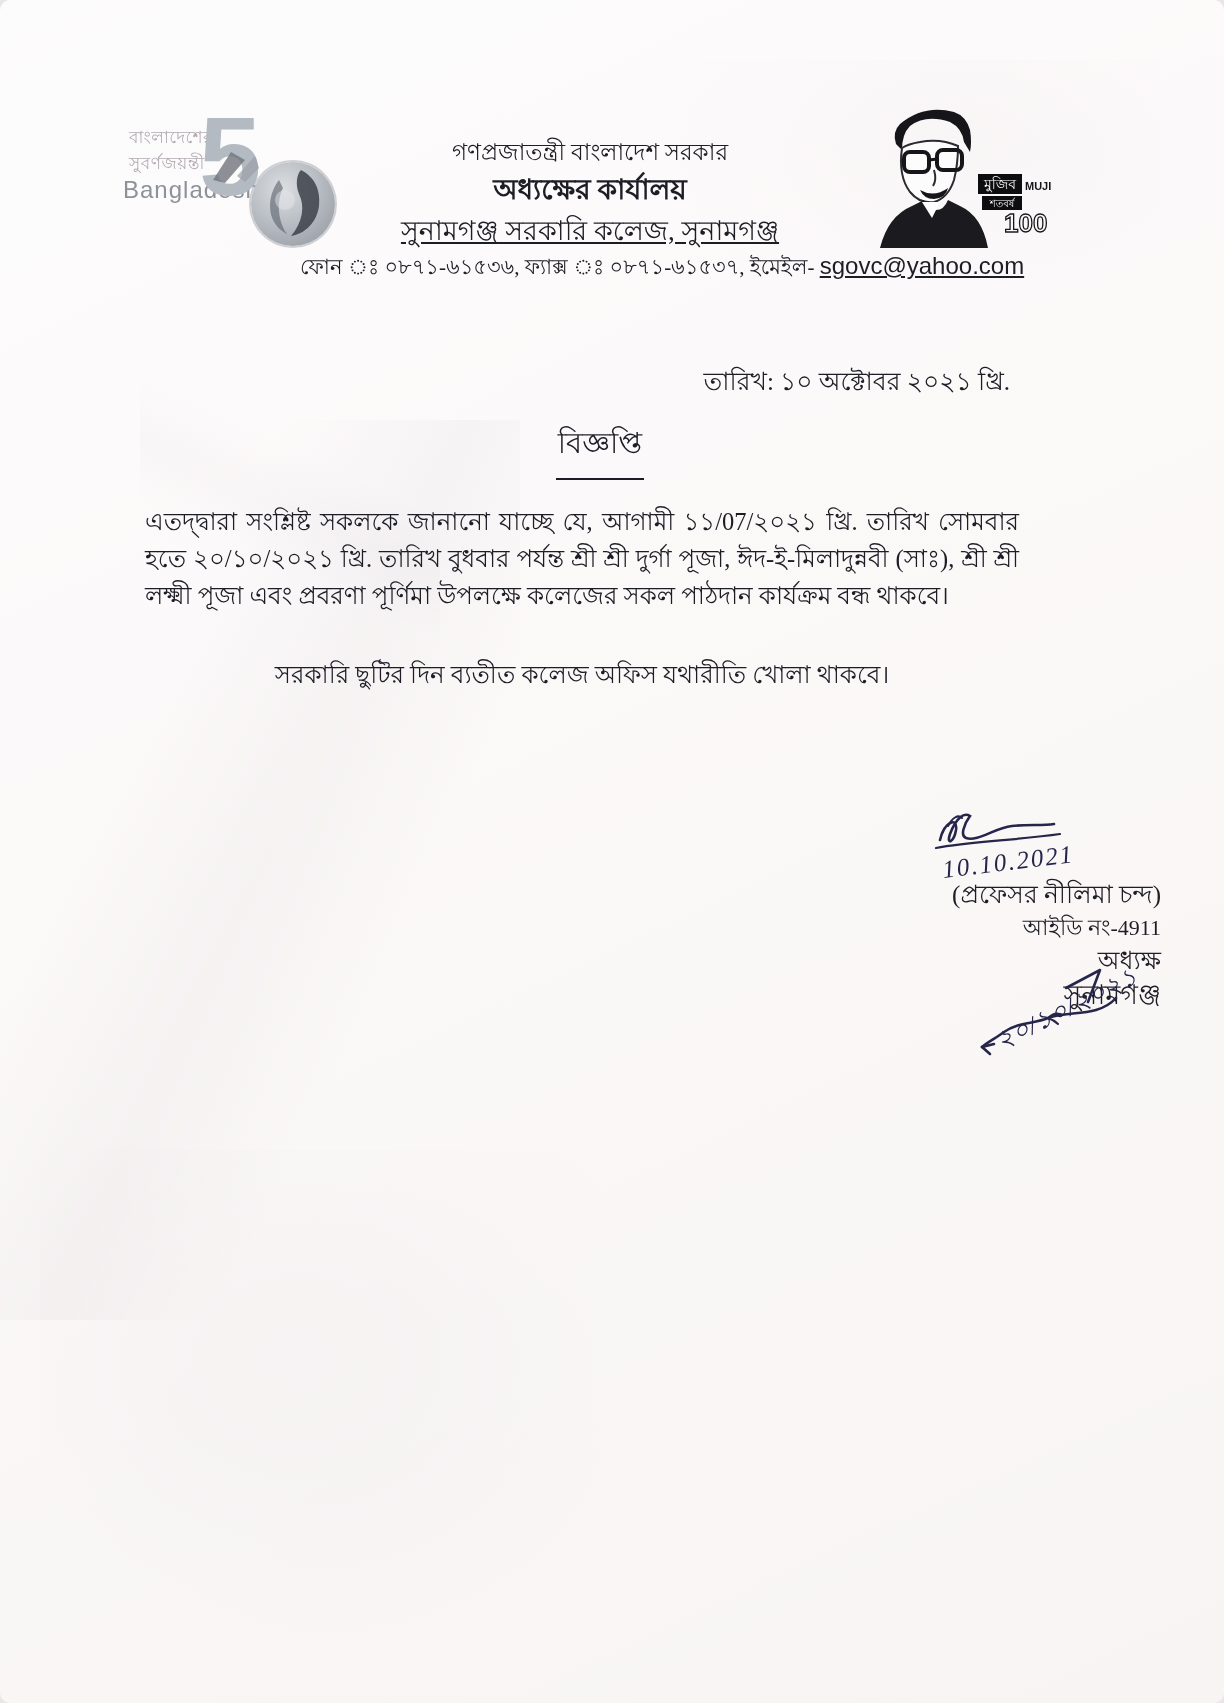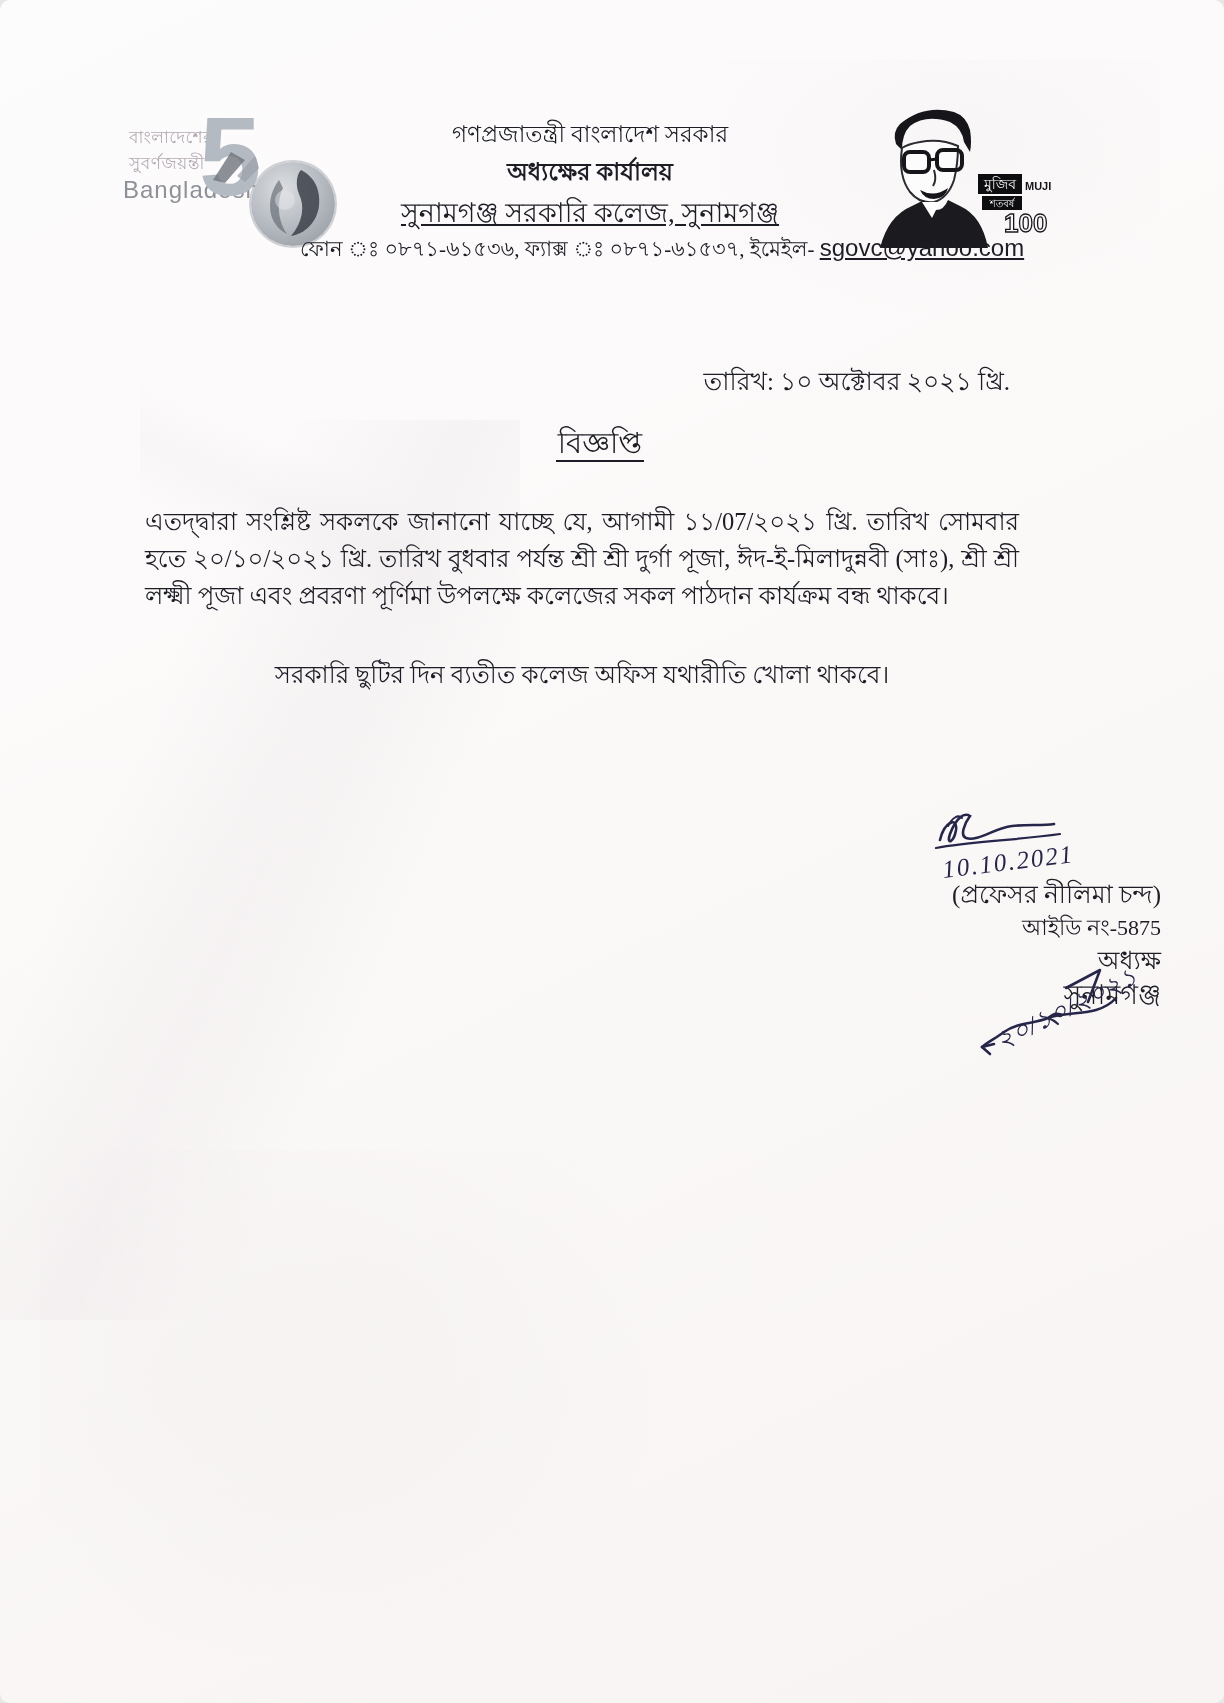--- a/index.html
+++ b/index.html
@@ -41,33 +41,33 @@
   .logo50 .five-notch{position:absolute;left:96px;top:40px;}
   .logo50 .zero{position:absolute;left:136px;top:52px;width:84px;height:84px;border-radius:50%;
     background:radial-gradient(circle at 38% 32%,#dcdee1 0%,#b9bec4 45%,#8e949b 100%);
     overflow:hidden;box-shadow:0 0 0 2px rgba(160,166,173,.5);}
   .logo50 .zero svg{display:block;}
 
   
   .logo100{position:absolute;left:862px;top:98px;width:190px;height:150px;}
 
   
-  .head-center{position:absolute;left:300px;top:120px;width:580px;text-align:center;white-space:nowrap;}
+  .head-center{position:absolute;left:300px;top:138px;width:580px;text-align:center;white-space:nowrap;}
   .head-gov{font-size:23px;line-height:30px;}
-  .head-office{font-size:24px;line-height:40px;font-weight:bold;margin-top:2px;}
+  .head-office{font-size:28px;line-height:40px;font-weight:bold;margin-top:2px;}
   .head-college{font-size:27px;line-height:34px;margin-top:4px;text-decoration:underline;}
   .head-contact{font-size:21px;line-height:28px;margin-top:4px;}
   .head-contact .email{font-family:"Liberation Sans",sans-serif;font-size:24px;text-decoration:underline;}
   .head-web{font-size:20px;line-height:27px;margin-top:3px;}
   .head-web .web{font-family:"Liberation Sans",sans-serif;font-size:22px;letter-spacing:.5px;}
 
   
   .date-line{position:absolute;right:214px;top:362px;font-size:25px;}
   .title-wrap{position:absolute;left:0;top:420px;width:1200px;text-align:center;}
-  .title-wrap span{font-size:29px;border-bottom:2px solid #1d1d26;padding:0 2px 1px;}
+  .title-wrap span{font-size:29px;border-bottom:2px solid #1d1d26;padding:0 2px 19px;}
   .para{position:absolute;left:145px;width:874px;margin:0;font-size:24.5px;line-height:37px;
     text-align:justify;}
   .p1{top:503px;}
   .p2{top:656px;text-align:center;}
 
   
   .ink{color:#26264a;}
   .sig-scribble{position:absolute;left:928px;top:806px;}
   .hand-date{position:absolute;left:942px;top:848px;font-size:25px;font-style:italic;
     letter-spacing:2px;transform:rotate(-7deg);}
@@ -156,21 +156,21 @@
 
   <svg class="sig-scribble" width="150" height="55">
     <path d="M12,34 C16,16 30,10 28,24 C26,36 18,40 22,28 C28,12 36,6 42,10 C36,18 32,30 38,32 C50,36 66,22 84,20 C100,18 114,20 126,18" fill="none" stroke="#26264a" stroke-width="2.6" stroke-linecap="round"></path>
     <path d="M8,42 C40,36 90,34 132,28" fill="none" stroke="#26264a" stroke-width="2.2" stroke-linecap="round"></path>
     <path d="M20,20 C24,12 30,8 34,12" fill="none" stroke="#26264a" stroke-width="2" stroke-linecap="round"></path>
   </svg>
   <div class="hand-date ink">10.10.2021</div>
 
   <div class="sig-block">
     <div class="sig-name">(প্রফেসর নীলিমা চন্দ)</div>
-    <div class="sig-id">আইডি নং-5875</div>
+    <div class="sig-id">আইডি নং-4911</div>
     <div class="sig-desig">অধ্যক্ষ</div>
     <div class="sig-place">সুনামগঞ্জ</div>
   </div>
 
   <svg class="hand-marks" width="220" height="110">
 
     <path d="M118,36 L152,18 L140,50" fill="none" stroke="#26264a" stroke-width="2.6" stroke-linecap="round" stroke-linejoin="round"></path>
 
     <path d="M168,46 C150,66 120,58 100,66 C86,72 70,70 56,80 C48,86 40,90 34,95" fill="none" stroke="#26264a" stroke-width="2.6" stroke-linecap="round"></path>
     <path d="M100,66 q6,-6 12,-4 q-8,2 -12,4 q6,2 10,6" fill="none" stroke="#26264a" stroke-width="2" stroke-linecap="round"></path>

